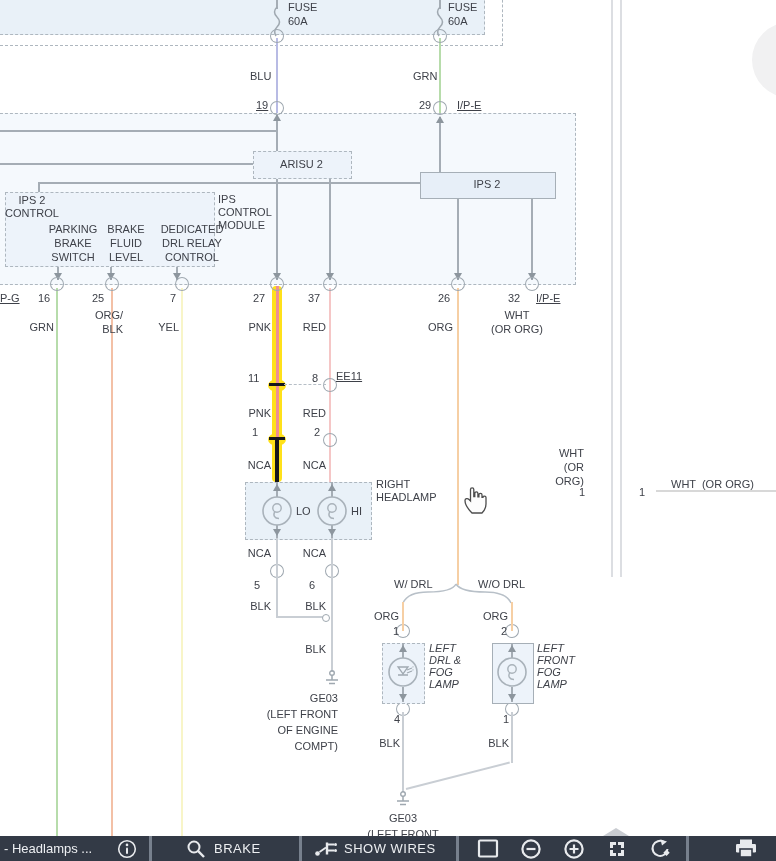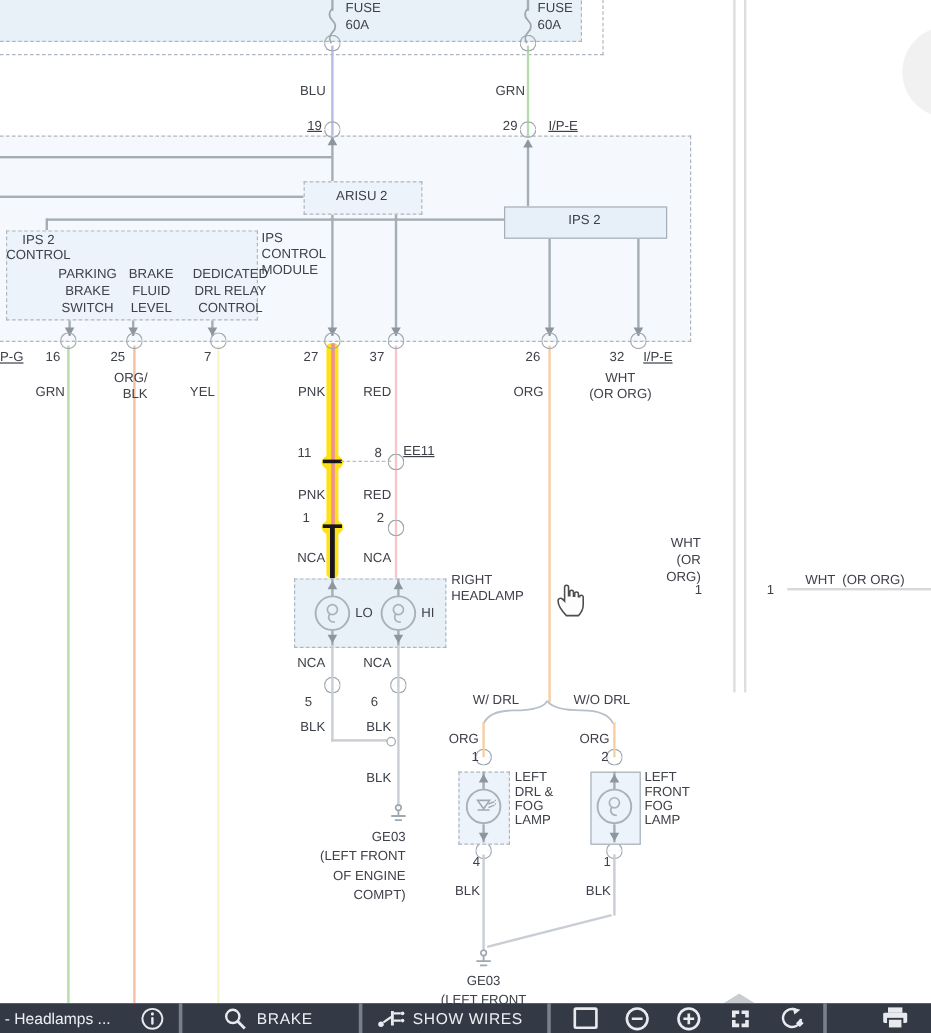--- a/index.html
+++ b/index.html
@@ -4,21 +4,21 @@
 <style>
   html,body{margin:0;padding:0;background:#fff;}
   #stage{position:relative;width:776px;height:861px;overflow:hidden;background:#fff;
          font-family:"Liberation Sans",sans-serif;}
   .t{position:absolute;font-size:11px;line-height:13px;color:#3e4149;white-space:pre;}
   .tc{text-align:center;}
   .tr{text-align:right;}
   .u{text-decoration:underline;}
   .lh14{line-height:14px;margin-left:15px;}
   .lh16{line-height:16px;}
-  .lh12{line-height:12px;}
+  .lh12{line-height:12px;font-style:italic;}
   .box{position:absolute;}
   .dash{border:1.5px dashed #aeb7bf;}
   .solid{border:1.5px solid #a6afb7;}
   .fillA{background:#e9f1f8;}
   .fillB{background:#edf3fa;}
   .vw,.hw{position:absolute;}
   .gl{background:#a5adb5;}
   .au{position:absolute;width:0;height:0;border-left:4px solid transparent;border-right:4px solid transparent;border-bottom:7px solid #8d969e;}
   .ad{position:absolute;width:0;height:0;border-left:4px solid transparent;border-right:4px solid transparent;border-top:7px solid #8d969e;}
   .cp{position:absolute;width:16px;height:14px;}

